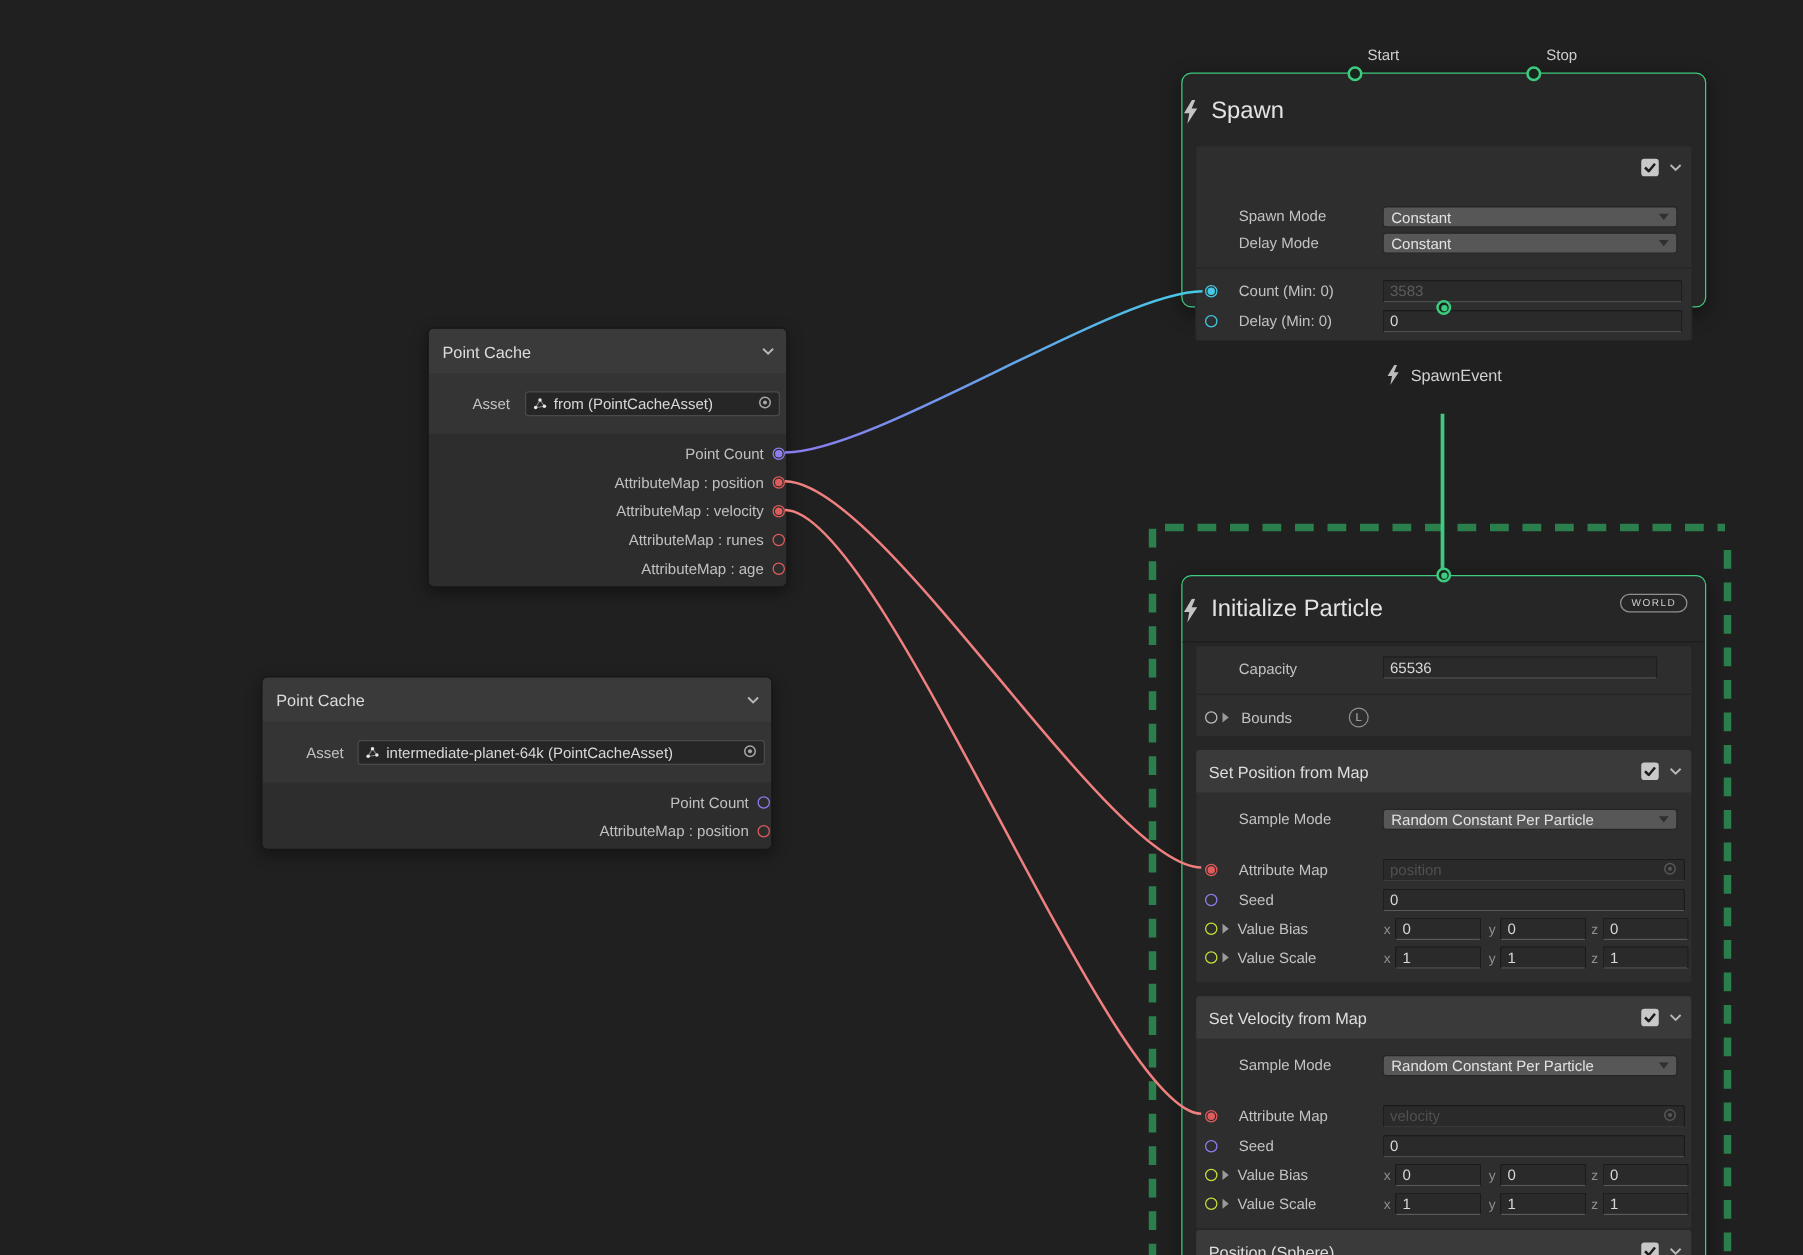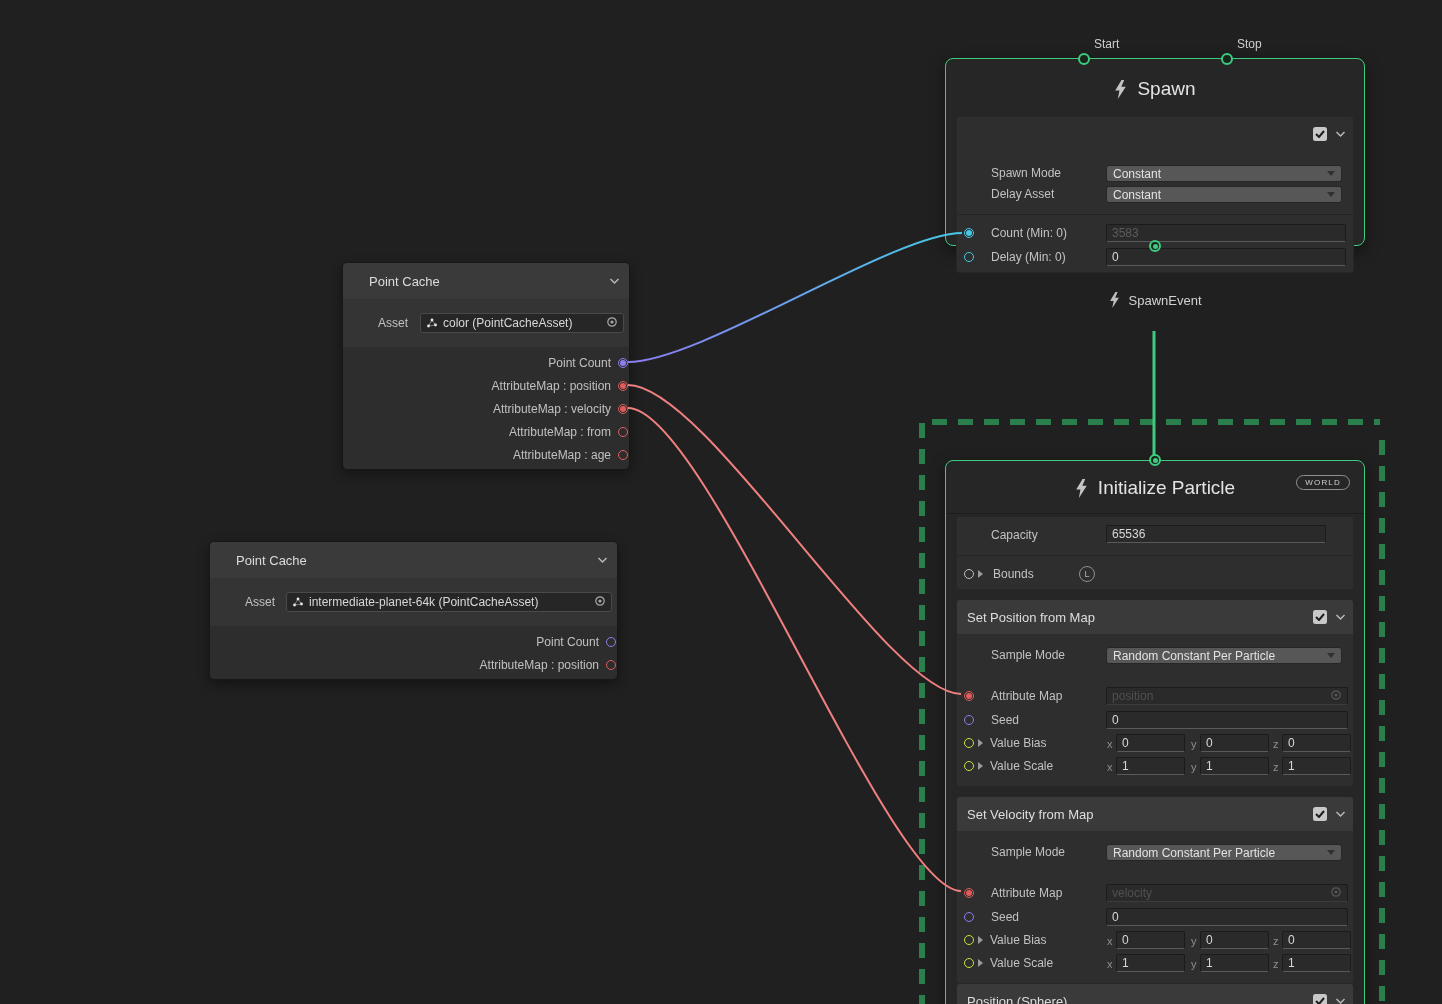--- a/index.html
+++ b/index.html
@@ -7,23 +7,23 @@
   body{position:relative;width:1442px;height:1004px;background:#202020;overflow:hidden;
        font-family:"Liberation Sans",sans-serif;color:#c8c8c8}
   .abs{position:absolute}
   svg.layer{position:absolute;left:0;top:0}
   .dashes{z-index:1}
   .edges{z-index:3;pointer-events:none}
   .node{position:absolute;z-index:2}
   .ctx{background:#262626;border:1px solid #3ecb7f;border-radius:8px;box-shadow:0 5px 16px rgba(0,0,0,.45)}
   .op{background:#2d2d2d;border:1px solid #171717;border-radius:5px;box-shadow:0 4px 12px rgba(0,0,0,.4);overflow:hidden}
   .op-header{position:absolute;left:0;top:0;right:0;height:36px;background:#3a3a3a;
-             display:flex;align-items:center;padding:0 26px;font-size:13px;color:#dcdcdc}
+             display:flex;align-items:center;padding:0 11px;font-size:13px;color:#dcdcdc}
   .asset-row{position:absolute;left:0;right:0;background:#343434}
-  .ctx-title{position:absolute;left:0;right:0;display:flex;align-items:center;justify-content:center;gap:10px;
+  .ctx-title{position:absolute;left:0;right:0;display:flex;align-items:center;justify-content:flex-start;gap:10px;
              font-size:19px;color:#e3e3e3;white-space:nowrap}
   .vfx-block{position:absolute;width:398px;background:#2e2e2e;border-radius:3px;border:1px solid #272727}
   .blk-header{position:absolute;left:0;top:0;right:0;height:34px;background:#3a3a3a;border-radius:3px 3px 0 0;
               display:flex;align-items:center;padding:0 10px;font-size:13px;color:#dedede}
   .lbl{position:absolute;font-size:12px;color:#c2c2c2;height:17px;line-height:17px;white-space:nowrap}
   .rlbl{position:absolute;right:18px;font-size:12px;color:#c0c0c0;height:16px;line-height:16px;white-space:nowrap;text-align:right}
   .dropdown{position:absolute;height:17px;background:#575757;border:1px solid #262626;border-radius:3px;
             display:flex;align-items:center;padding:0 6px;font-size:12px;color:#e2e2e2;cursor:default}
   .dd-arrow{margin-left:auto;width:0;height:0;border-left:4px solid transparent;border-right:4px solid transparent;border-top:5px solid #303030}
   .field{position:absolute;height:18px;background:#2a2a2a;border:1px solid #1b1b1b;border-bottom-color:#5a5a5a;
@@ -79,21 +79,21 @@
       <svg width="11" height="7" viewBox="0 0 11 7">
           <path d="M1.5 1 L5.5 5 L9.5 1" fill="none" stroke="#b8b8b8" stroke-width="1.5"></path>
         </svg>
     </div>
 
     <div class="lbl" style="left:34px;top:48px">Spawn Mode</div>
     <div class="dropdown" style="left:149px;top:48px;width:236px">
       <span>Constant</span>
       <span class="dd-arrow"></span>
     </div>
-    <div class="lbl" style="left:34px;top:69px">Delay Asset</div>
+    <div class="lbl" style="left:34px;top:69px">Delay Mode</div>
     <div class="dropdown" style="left:149px;top:69px;width:236px">
       <span>Constant</span>
       <span class="dd-arrow"></span>
     </div>
     <div class="divider" style="top:97px"></div>
 
     <div class="port filled c-cyan" style="left:7px;top:111px"></div>
     <div class="lbl" style="left:34px;top:108px">Count (Min: 0)</div>
     <div class="field dis" style="left:149px;top:107px;width:240px">
       <span>3583</span>
@@ -125,36 +125,36 @@
   </div>
   <div class="asset-row" style="top:36px;height:48px"></div>
   <div class="lbl" style="left:35px;top:52px">Asset</div>
   <div class="field objfield" style="left:77px;top:50px;width:204px;height:20px">
     <svg width="12" height="12" viewBox="0 0 12 12">
       <path d="M2.5 9 L6 3 L9.5 8 Z" stroke="#7d7d7d" fill="none" stroke-width="1"></path>
       <circle cx="2.5" cy="9" r="1.4" fill="#e8e8e8"></circle>
         <circle cx="6" cy="3" r="1.4" fill="#e8e8e8"></circle>
         <circle cx="9.5" cy="8" r="1.4" fill="#e8e8e8"></circle>
       </svg>
-    <span style="overflow:hidden">color (PointCacheAsset)</span>
+    <span style="overflow:hidden">from (PointCacheAsset)</span>
     <span style="margin-left:auto">
       <svg width="12" height="12" viewBox="0 0 12 12">
           <circle cx="6" cy="6" r="4.2" fill="none" stroke="#a8a8a8" stroke-width="1.2"></circle>
           <circle cx="6" cy="6" r="1.6" fill="#a8a8a8"></circle>
         </svg>
     </span>
   </div>
 
   <div class="rlbl" style="top:92px">Point Count</div>
   <div class="port filled c-purple" style="left:275px;top:95px"></div>
   <div class="rlbl" style="top:115px">AttributeMap : position</div>
   <div class="port filled c-red" style="left:275px;top:118px"></div>
   <div class="rlbl" style="top:138px">AttributeMap : velocity</div>
   <div class="port filled c-red" style="left:275px;top:141px"></div>
-  <div class="rlbl" style="top:161px">AttributeMap : from</div>
+  <div class="rlbl" style="top:161px">AttributeMap : runes</div>
   <div class="port c-red" style="left:275px;top:164px"></div>
   <div class="rlbl" style="top:184px">AttributeMap : age</div>
   <div class="port c-red" style="left:275px;top:187px"></div>
 </div>
 
 <div class="node op" style="left:209px;top:541px;width:409px;height:139px">
   <div class="op-header">
     <span>Point Cache</span>
   </div>
   <div class="chev" style="right:9px;top:15px;z-index:1">

